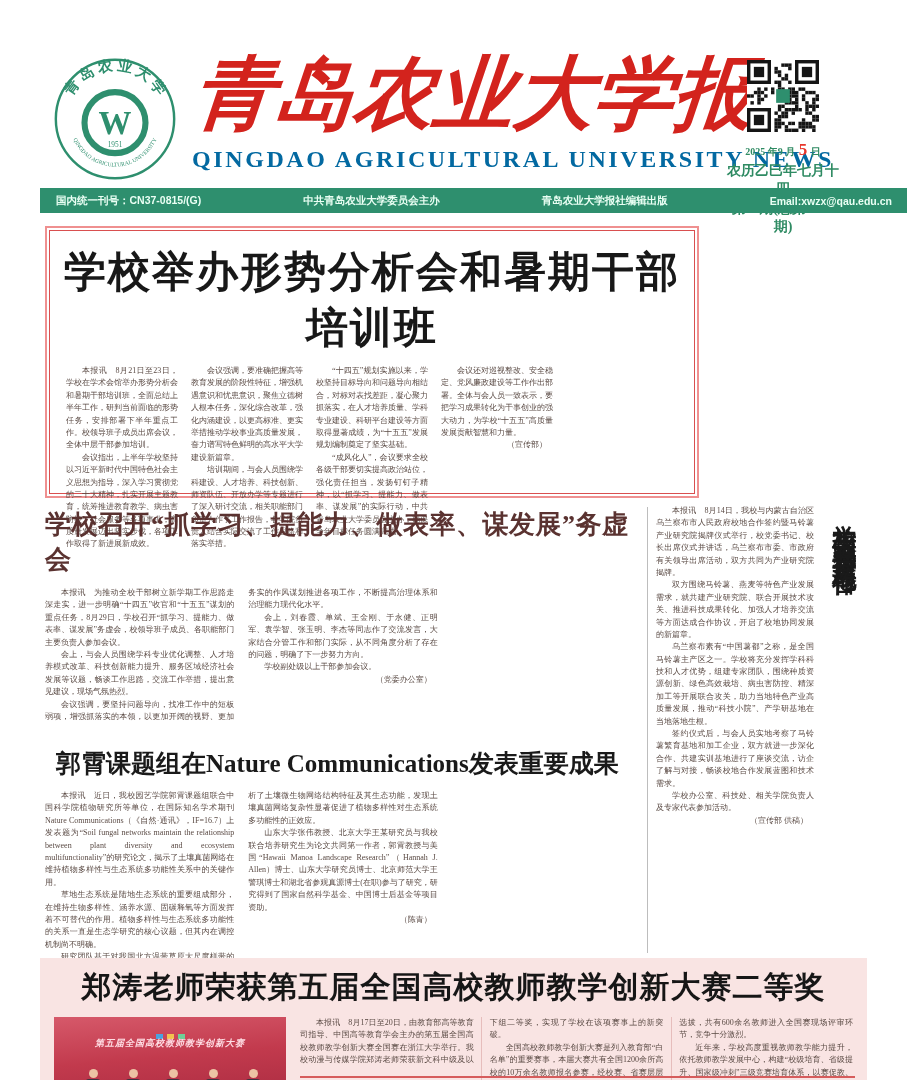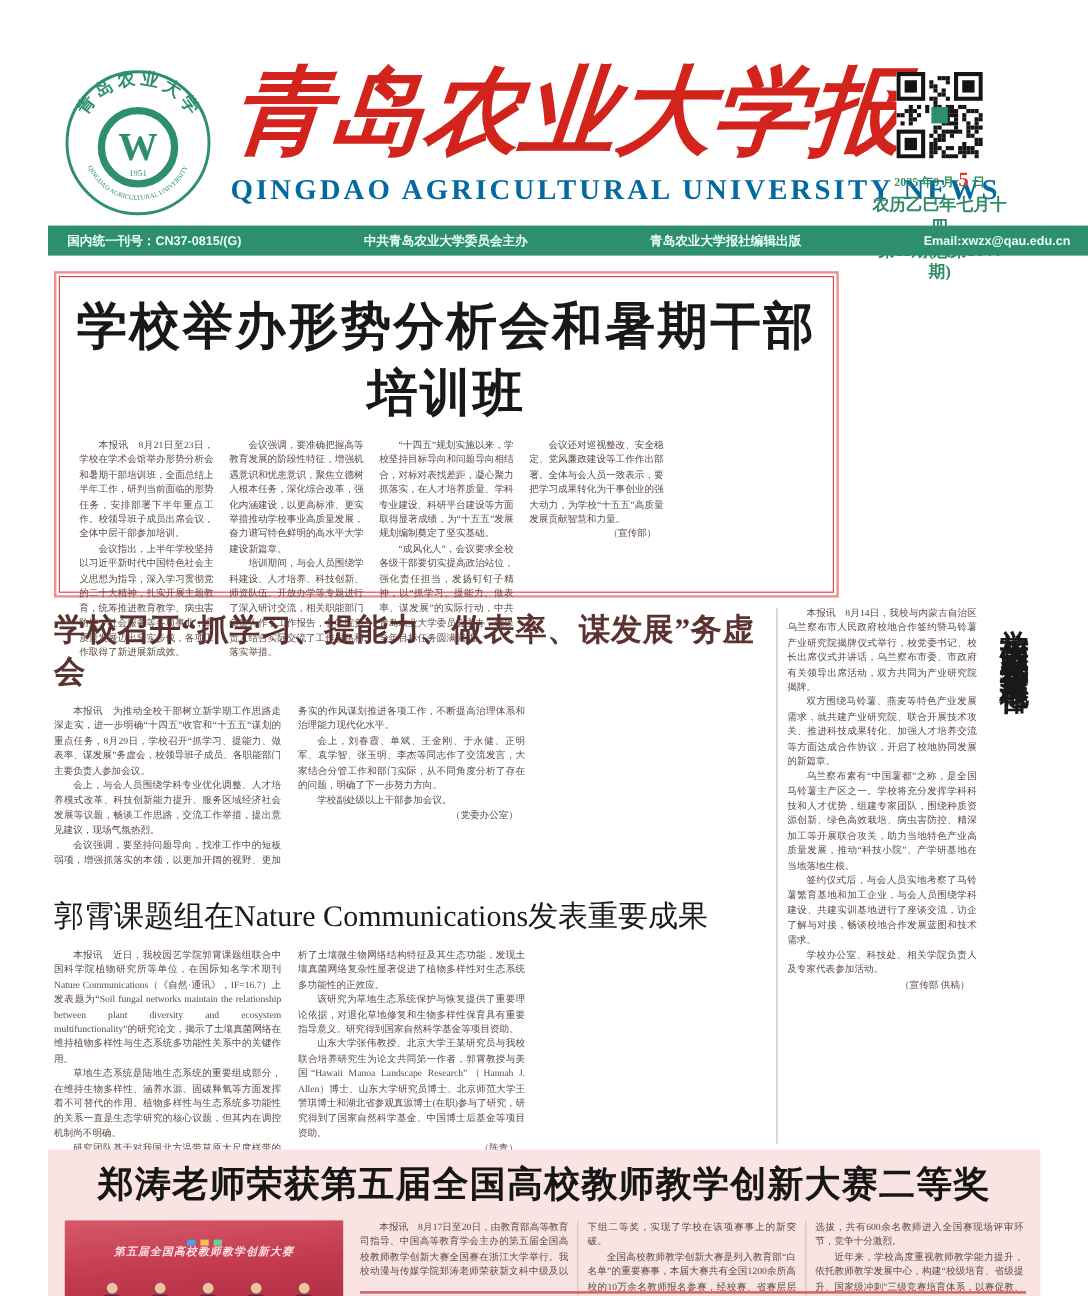--- a/index.html
+++ b/index.html
@@ -42,21 +42,21 @@
   .lead-inner h1 { text-align:center; font-size:42px; font-weight:900; color:#181818;
                    letter-spacing:2px; margin:13px 0 9px; }
   .body1 { margin:0 16px; height:192px; column-count:5; column-gap:13px; overflow:hidden;
            column-fill:auto; }
 
   
   .mid { position:absolute; left:45px; top:505px; width:820px; height:450px; }
   .mid-left { position:absolute; left:0; top:0; width:596px; }
   .h2a { font-size:26px; font-weight:700; color:#5a3230; letter-spacing:0.5px; margin:2px 0 10px; }
   .body2 { height:144px; column-count:3; column-gap:14px; overflow:hidden; column-fill:auto; }
-  .h2b { font-size:25px; font-weight:400; color:#1a1a1a; margin:16px 0 10px; }
+  .h2b { font-size:25px; font-weight:700; color:#1a1a1a; margin:16px 11px 10px; }
   .body3 { height:192px; column-count:3; column-gap:14px; overflow:hidden; column-fill:auto; }
   .divider { position:absolute; left:602px; top:2px; width:1px; height:446px; background:#bdbdbd; }
   .mid-right { position:absolute; left:611px; top:0; width:209px; height:450px; display:flex; }
   .body4 { width:158px; height:448px; overflow:hidden; }
   .vhead { writing-mode:vertical-rl; text-orientation:upright; font-size:24px; font-weight:900;
            color:#1a1a1a; letter-spacing:3px; margin-left:11px; height:448px; line-height:1.6; }
 
   
   .bottom { position:absolute; left:40px; top:958px; width:827px; height:122px;
             background:#f9e4e3; }
@@ -282,36 +282,35 @@
             <p>学校副处级以上干部参加会议。</p>
           </div>
         <p class="sig">（党委办公室）</p>
       </div>
       <h2 class="h2b">郭霄课题组在Nature Communications发表重要成果</h2>
       <div class="body body3">
         <div>
             <p>本报讯　近日，我校园艺学院郭霄课题组联合中国科学院植物研究所等单位，在国际知名学术期刊Nature Communications（《自然·通讯》，IF=16.7）上发表题为“Soil fungal networks maintain the relationship between plant diversity and ecosystem multifunctionality”的研究论文，揭示了土壤真菌网络在维持植物多样性与生态系统多功能性关系中的关键作用。</p>
             <p>草地生态系统是陆地生态系统的重要组成部分，在维持生物多样性、涵养水源、固碳释氧等方面发挥着不可替代的作用。植物多样性与生态系统多功能性的关系一直是生态学研究的核心议题，但其内在调控机制尚不明确。</p>
             <p>研究团队基于对我国北方温带草原大尺度样带的系统调查，结合高通量测序和多元统计分析方法，解析了土壤微生物网络结构特征及其生态功能，发现土壤真菌网络复杂性显著促进了植物多样性对生态系统多功能性的正效应。</p>
-            <p>该研究为草地生态系统保护与恢复提供了重要理论依据，对退化草地修复和生物多样性保育具有重要指导意义。研究得到国家自然科学基金等项目资助。</p>
             <p>山东大学张伟教授、北京大学王某研究员与我校联合培养研究生为论文共同第一作者，郭霄教授与美国“Hawaii Manoa Landscape Research”（Hannah J. Allen）博士、山东大学研究员博士、北京师范大学王警琪博士和湖北省参观真源博士(在职)参与了研究，研究得到了国家自然科学基金、中国博士后基金等项目资助。</p>
           </div>
         <p class="sig">（陈青）</p>
       </div>
     </div>
 
     <div class="divider"></div>
 
     <div class="mid-right">
       <div class="body body4">
         <div>
             <p>本报讯　8月14日，我校与内蒙古自治区乌兰察布市人民政府校地合作签约暨马铃薯产业研究院揭牌仪式举行，校党委书记、校长出席仪式并讲话，乌兰察布市委、市政府有关领导出席活动，双方共同为产业研究院揭牌。</p>
             <p>双方围绕马铃薯、燕麦等特色产业发展需求，就共建产业研究院、联合开展技术攻关、推进科技成果转化、加强人才培养交流等方面达成合作协议，开启了校地协同发展的新篇章。</p>
             <p>乌兰察布素有“中国薯都”之称，是全国马铃薯主产区之一。学校将充分发挥学科科技和人才优势，组建专家团队，围绕种质资源创新、绿色高效栽培、病虫害防控、精深加工等开展联合攻关，助力当地特色产业高质量发展，推动“科技小院”、产学研基地在当地落地生根。</p>
-            <p>签约仪式后，与会人员实地考察了马铃薯繁育基地和加工企业，与会人员围绕学科建设、共建实训基地进行了座谈交流，访企了解与对接，畅谈校地合作发展蓝图和技术需求。</p>
+            <p>签约仪式后，与会人员实地考察了马铃薯繁育基地和加工企业，双方就进一步深化合作、共建实训基地进行了座谈交流，访企了解与对接，畅谈校地合作发展蓝图和技术需求。</p>
             <p>学校办公室、科技处、相关学院负责人及专家代表参加活动。</p>
           </div>
         <p class="sig">（宣传部 供稿）</p>
       </div>
       <div class="vhead">学校与内蒙古乌兰察布市开展校地合作</div>
     </div>
   </section>
 
   <section class="bottom">
     <h2 class="h2c">郑涛老师荣获第五届全国高校教师教学创新大赛二等奖</h2>

